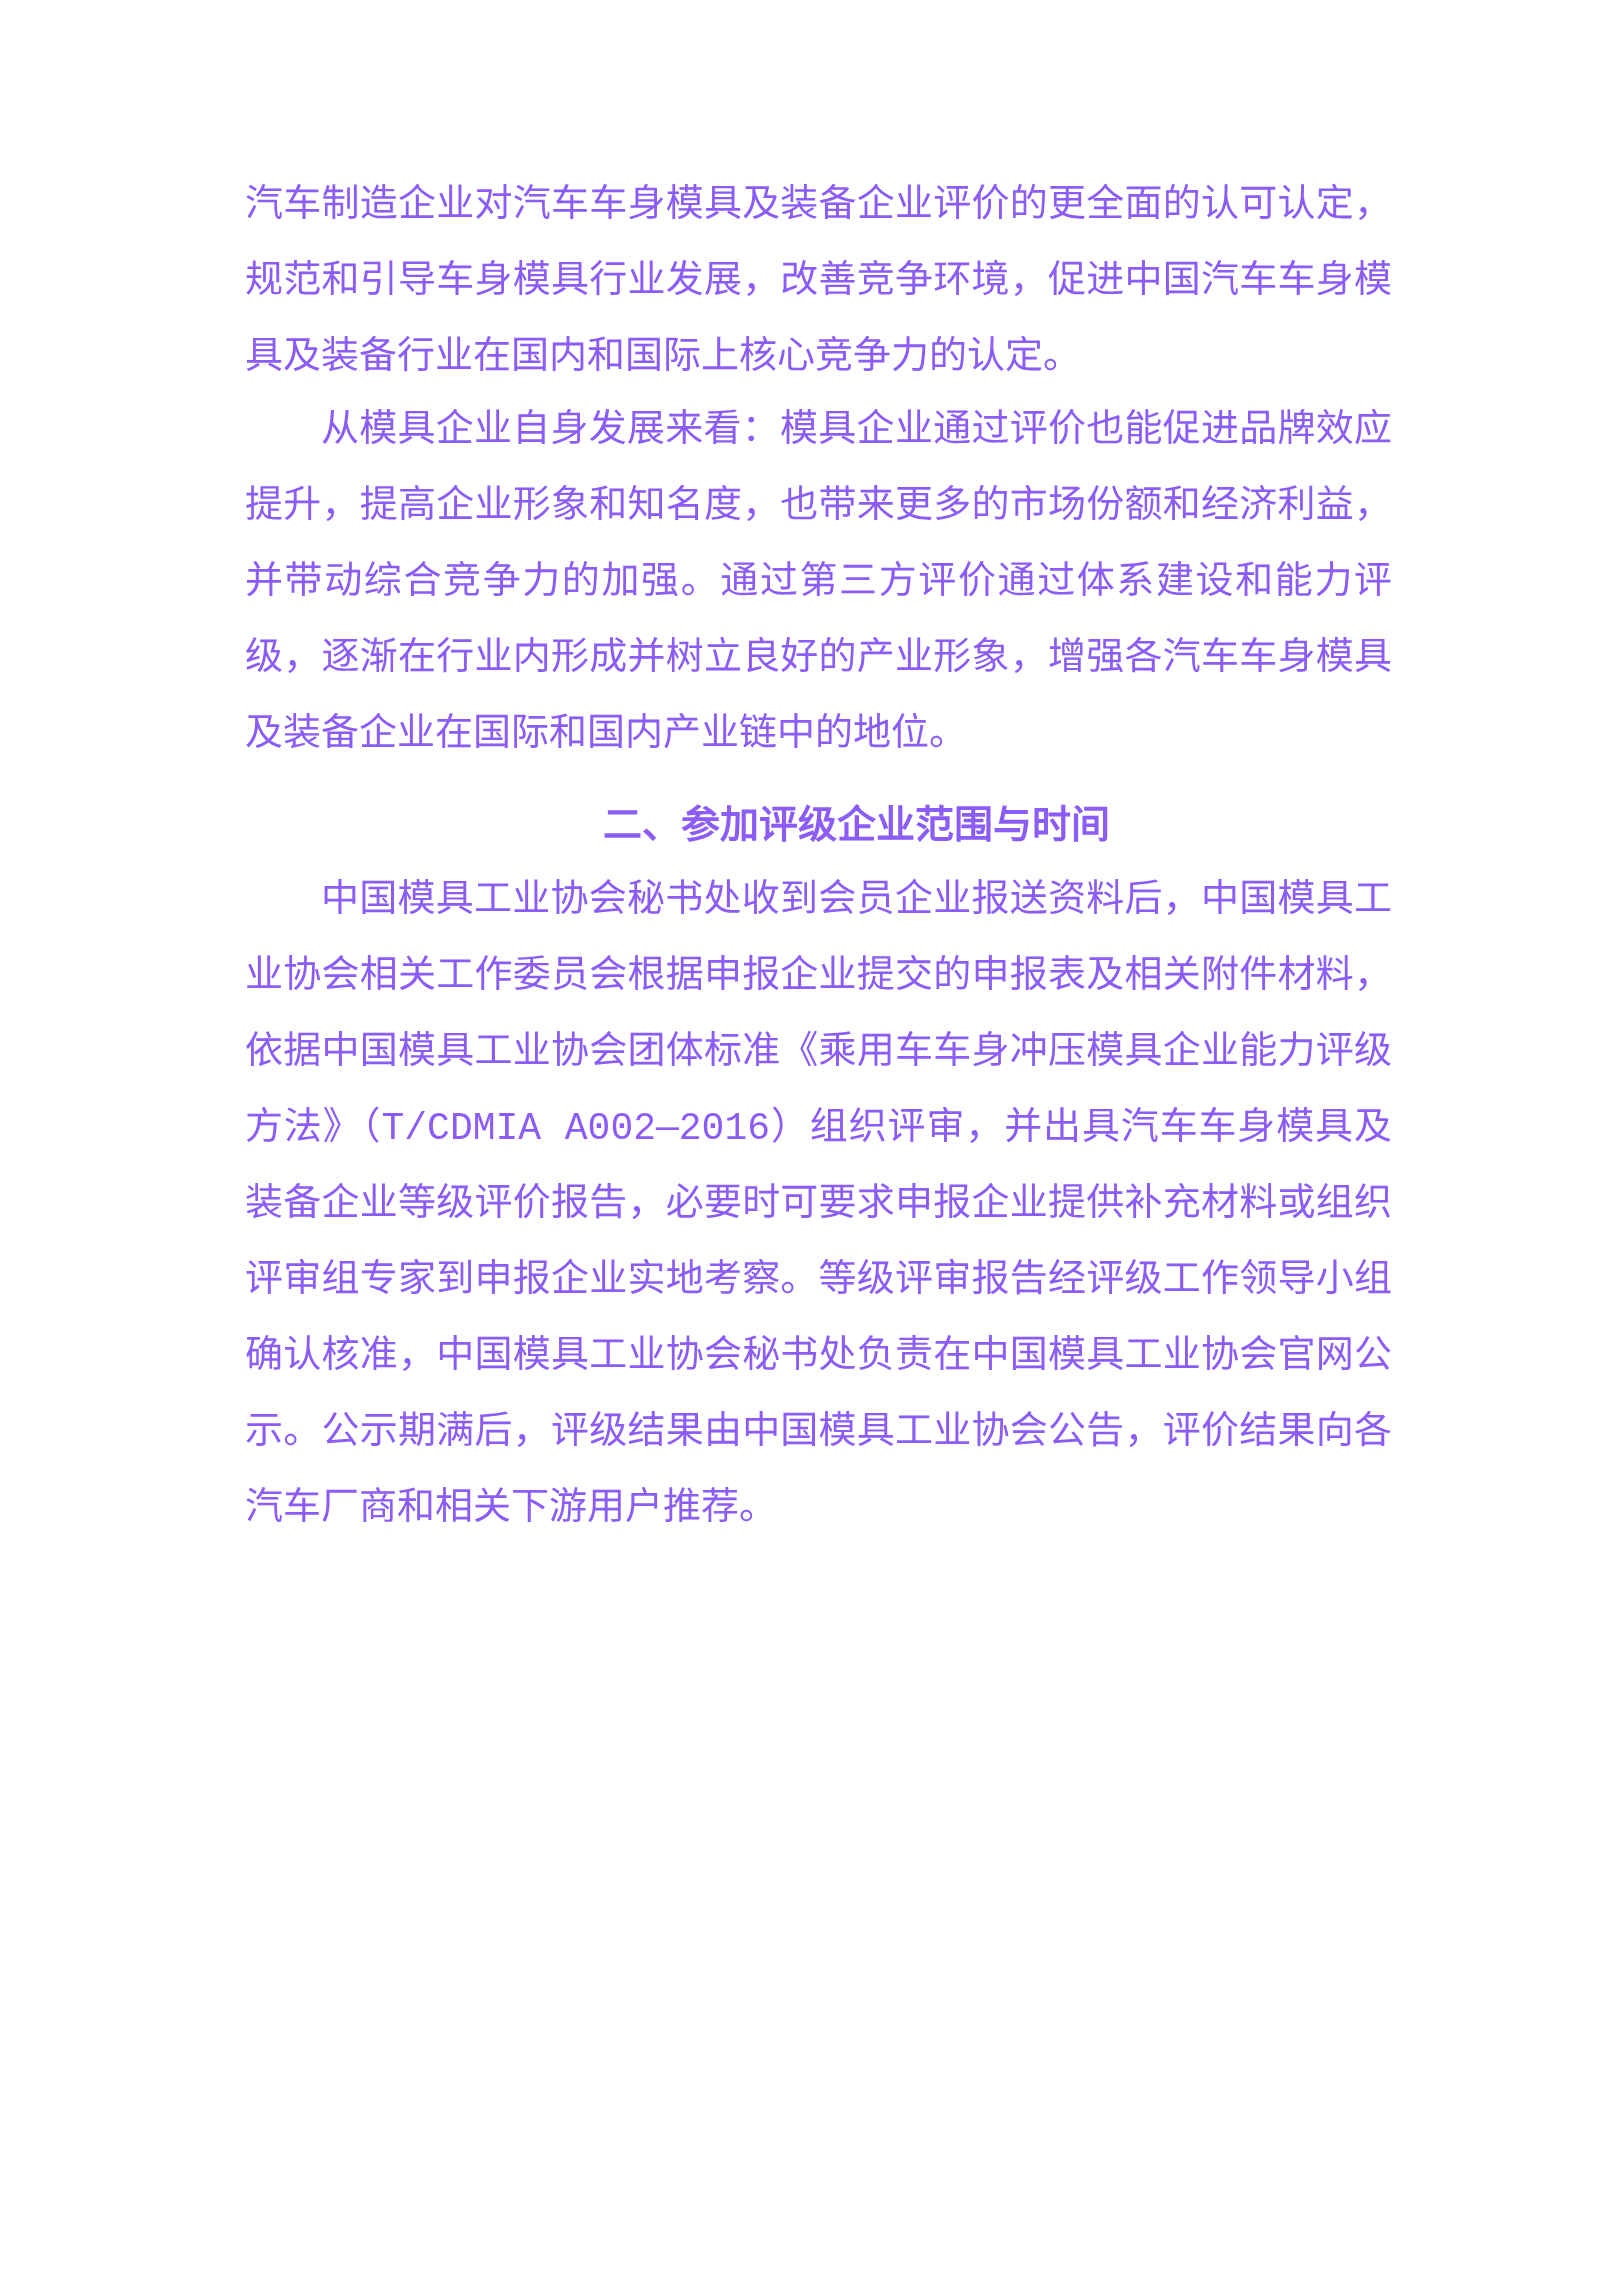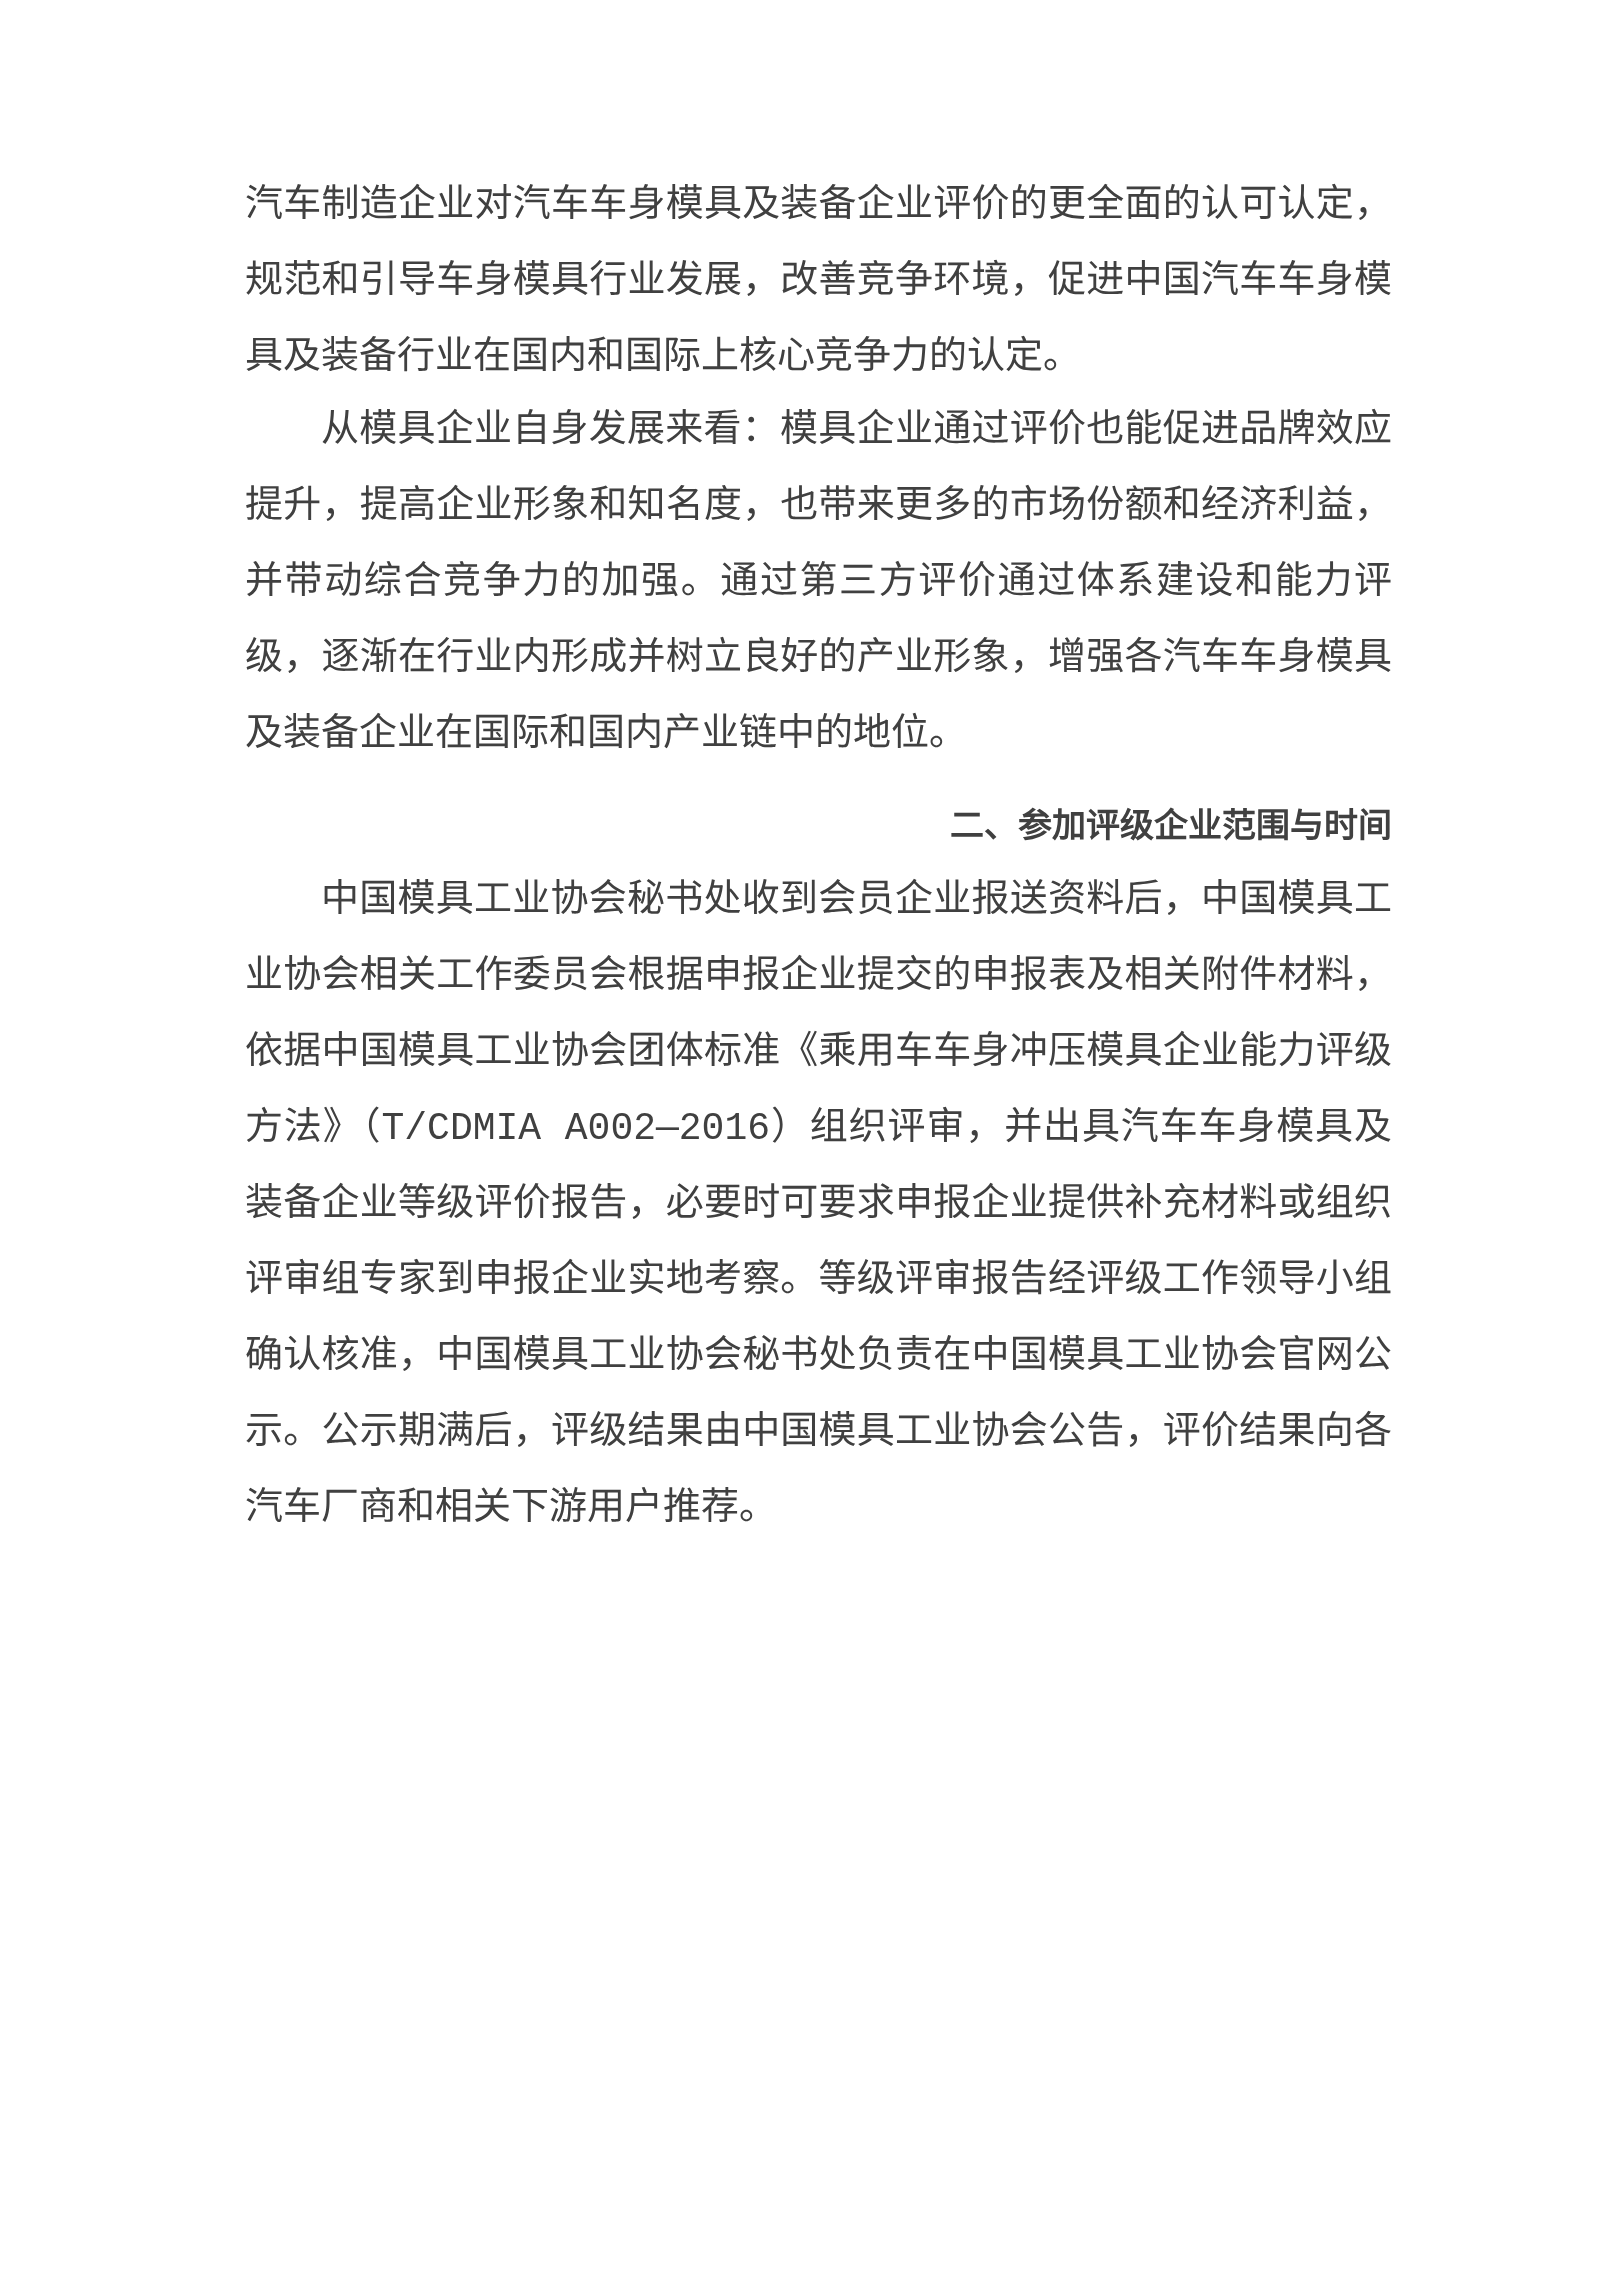--- a/index.html
+++ b/index.html
@@ -26,33 +26,33 @@
   }
   .content p {
     margin: 0;
     font-size: 38px;
     line-height: 76px;
     letter-spacing: 0;
     text-align: justify;
     text-justify: inter-ideograph;
     word-break: normal;
     overflow-wrap: normal;
-    color: #404040;
+    color: #8b5cf6;
   }
   .content p.body-para.indented {
     text-indent: 76px;
     font-family: Liberation Mono, monospace;
   }
   .content p.section-heading {
     font-family: "Liberation Sans", "DejaVu Sans", sans-serif;
     font-weight: 700;
-    font-size: 34px;
+    font-size: 39px;
     text-indent: 76px;
     margin-top: 13.7px;
-    text-align: right;
+    text-align: center;
   }
 </style>
 </head>
 <body>
 
 <div class="page" style="background: rgb(255, 255, 255); color: rgb(0, 0, 0);">
   <div class="content" id="doc-content">
       <p class="body-para">汽车制造企业对汽车车身模具及装备企业评价的更全面的认可认定，规范和引导车身模具行业发展，改善竞争环境，促进中国汽车车身模具及装备行业在国内和国际上核心竞争力的认定。</p>
       <p class="body-para indented">从模具企业自身发展来看：模具企业通过评价也能促进品牌效应提升，提高企业形象和知名度，也带来更多的市场份额和经济利益，并带动综合竞争力的加强。通过第三方评价通过体系建设和能力评级，逐渐在行业内形成并树立良好的产业形象，增强各汽车车身模具及装备企业在国际和国内产业链中的地位。</p>
       <p class="section-heading">二、参加评级企业范围与时间</p>

